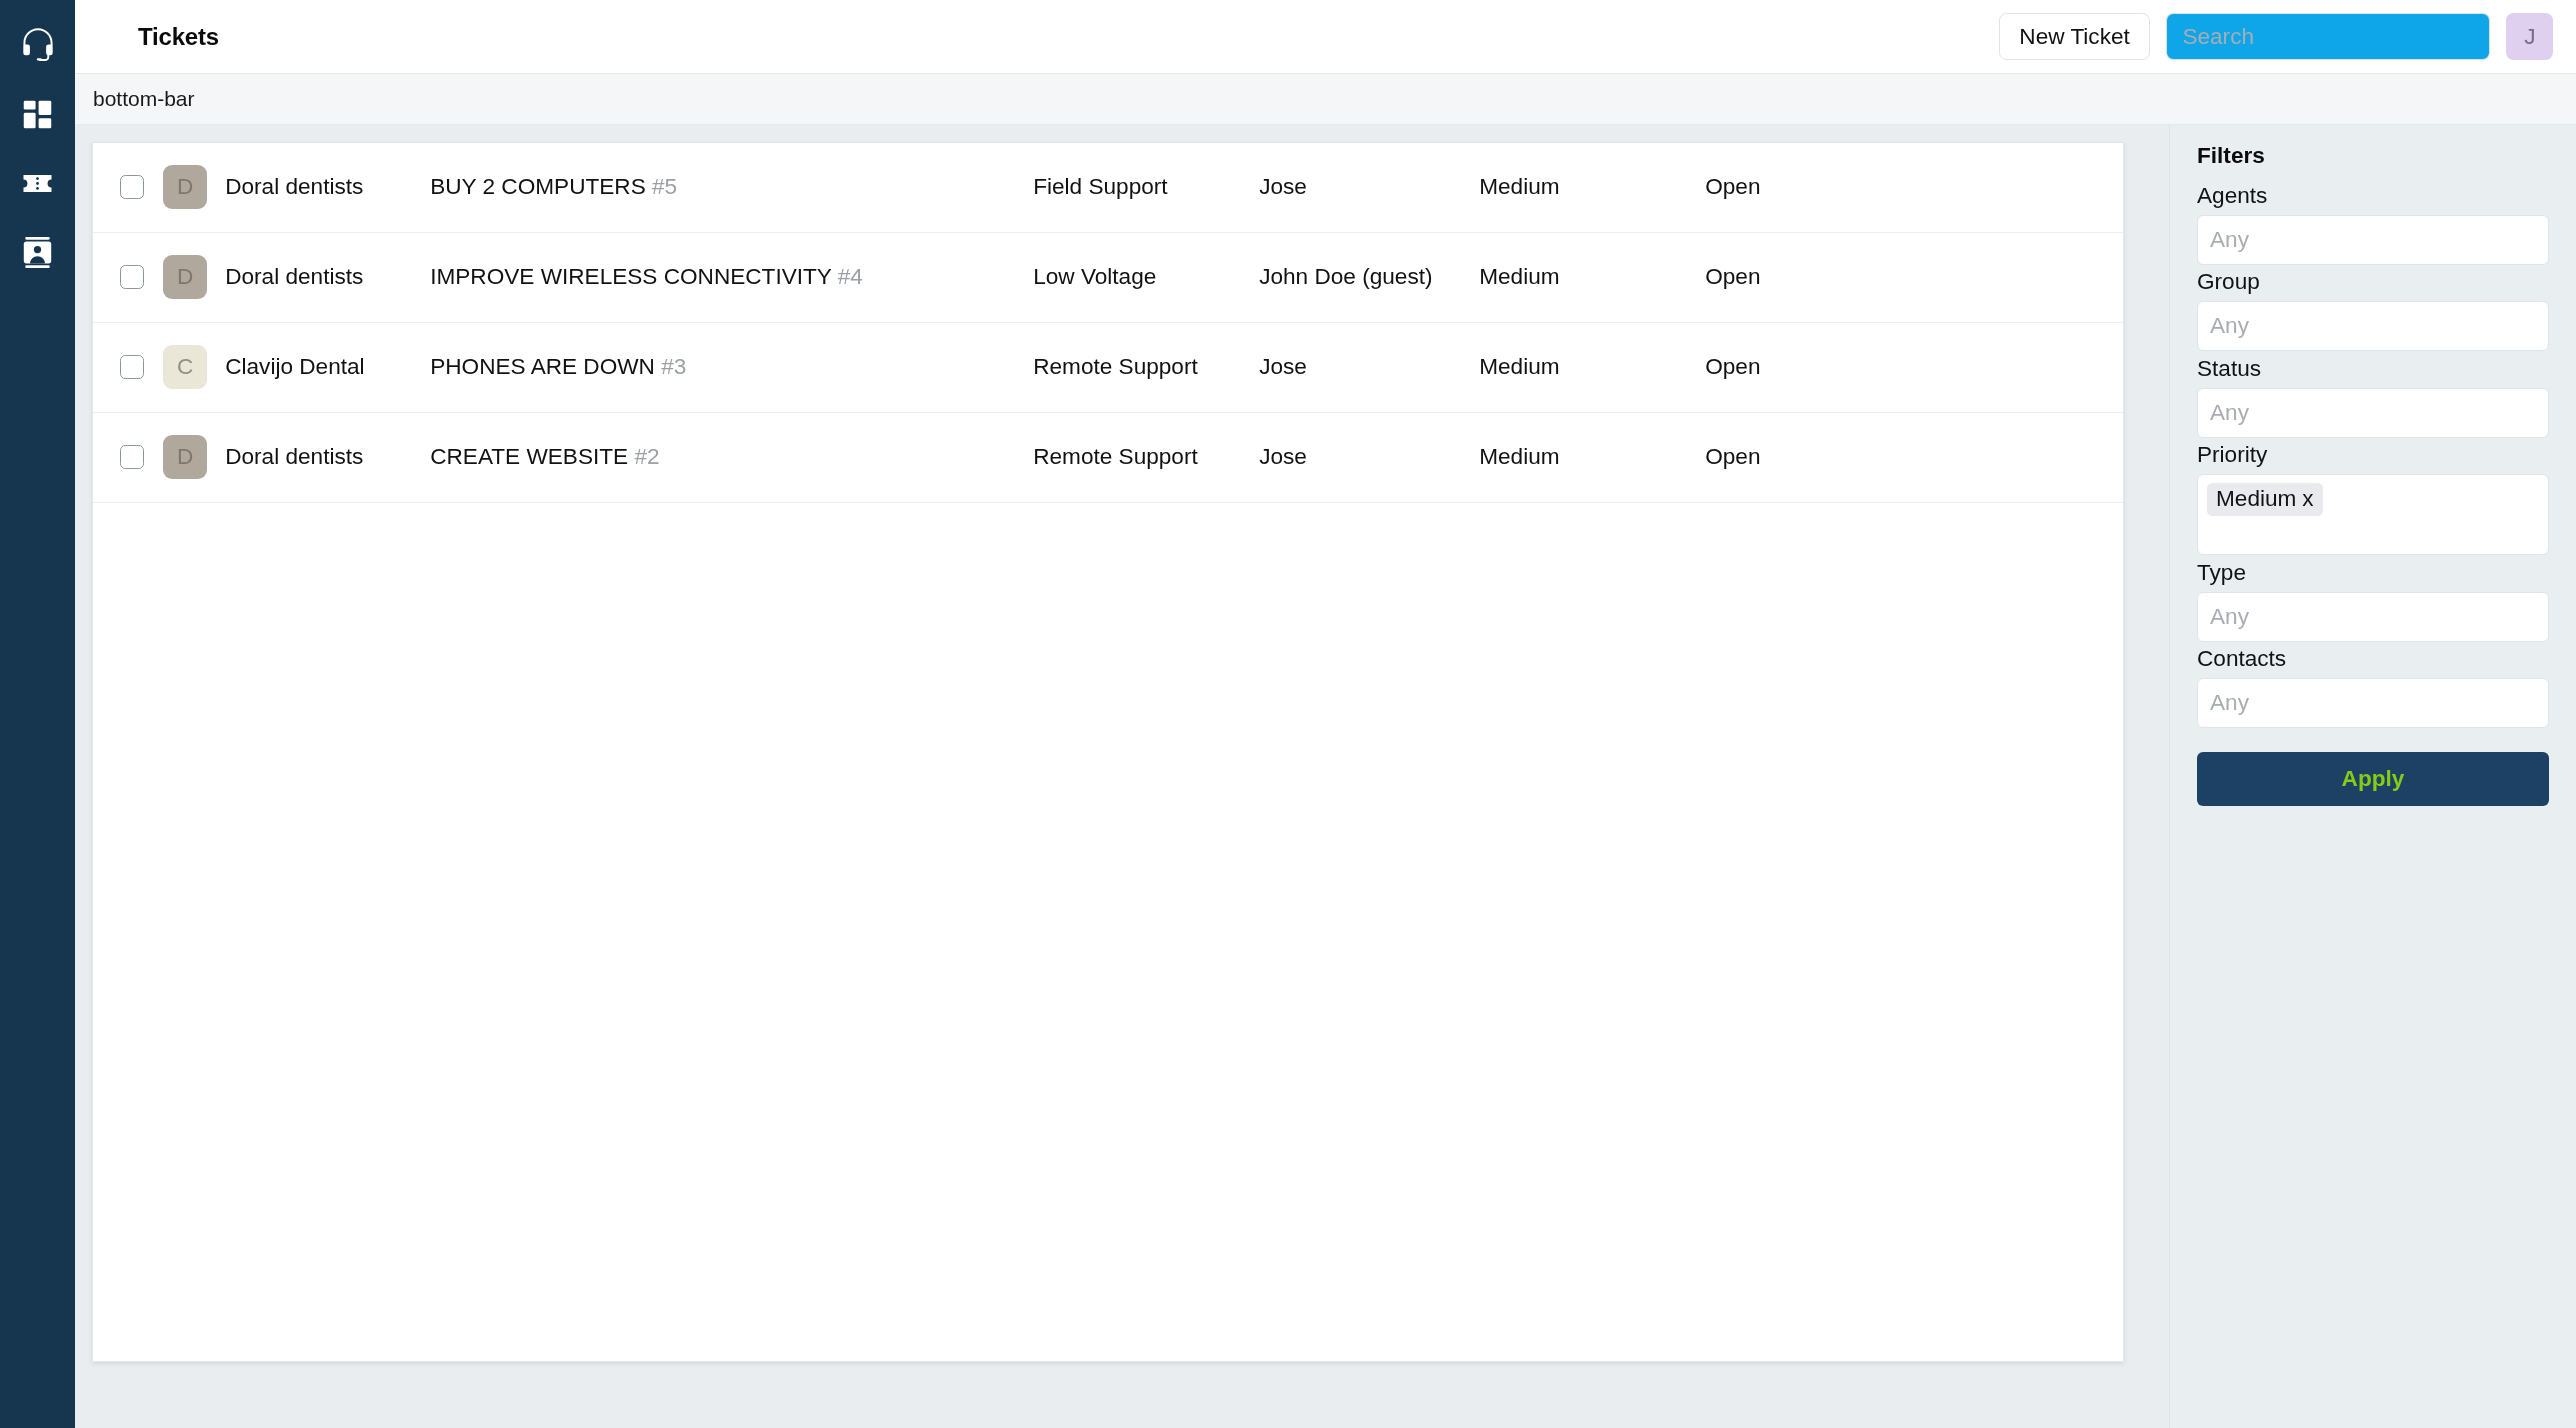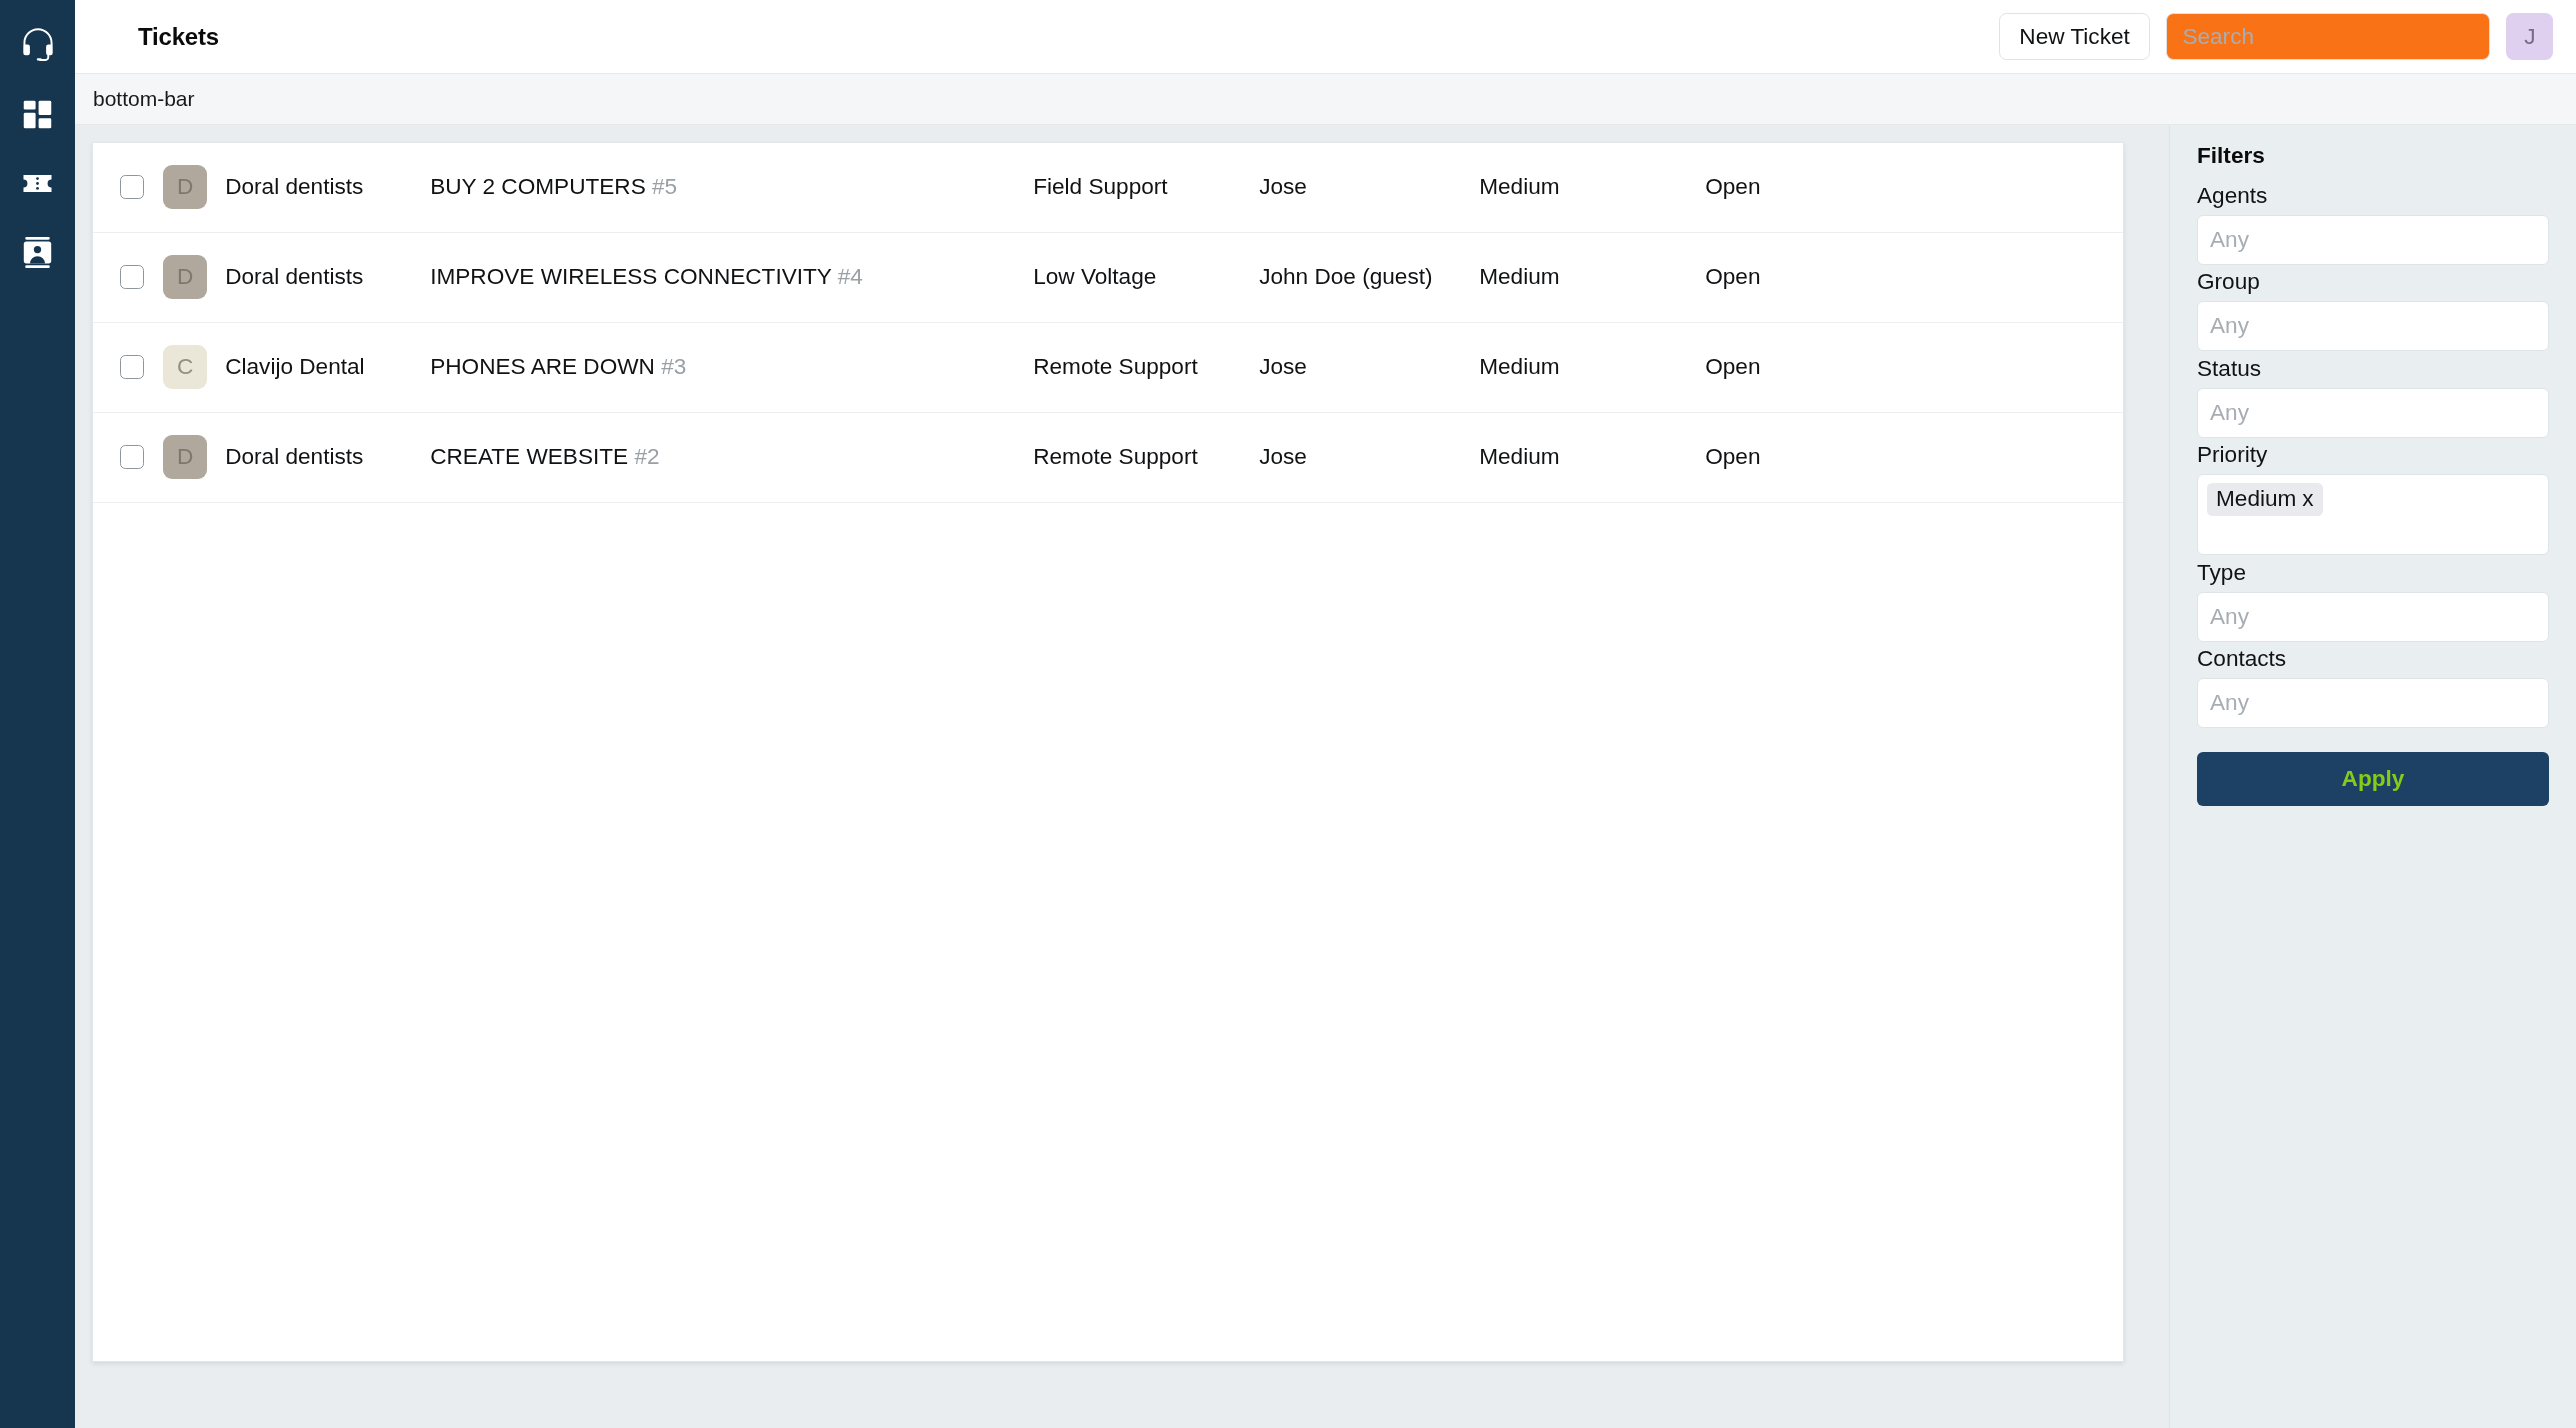--- a/index.html
+++ b/index.html
@@ -60,21 +60,21 @@
     border: 1.5px solid #dfe3e6;
     border-radius: 7.5px;
     font-family: "Liberation Sans", sans-serif;
     font-size: 22.6px; color: #111214;
     cursor: pointer;
     display: flex; align-items: center;
     white-space: nowrap;
   }
   #search-input {
     height: 47px; width: 324px;
-    background: #f97316;
+    background: #0ea5e9;
     border: 1.5px solid #dfe3e6;
     border-radius: 7.5px;
     padding: 0 15px;
     font-family: "Liberation Sans", sans-serif;
     font-size: 22.6px; color: #111214;
   }
   #search-input::placeholder { color: #a7adb3; }
   #user-avatar {
     width: 47px; height: 47px;
     background: #dfd0ef;

